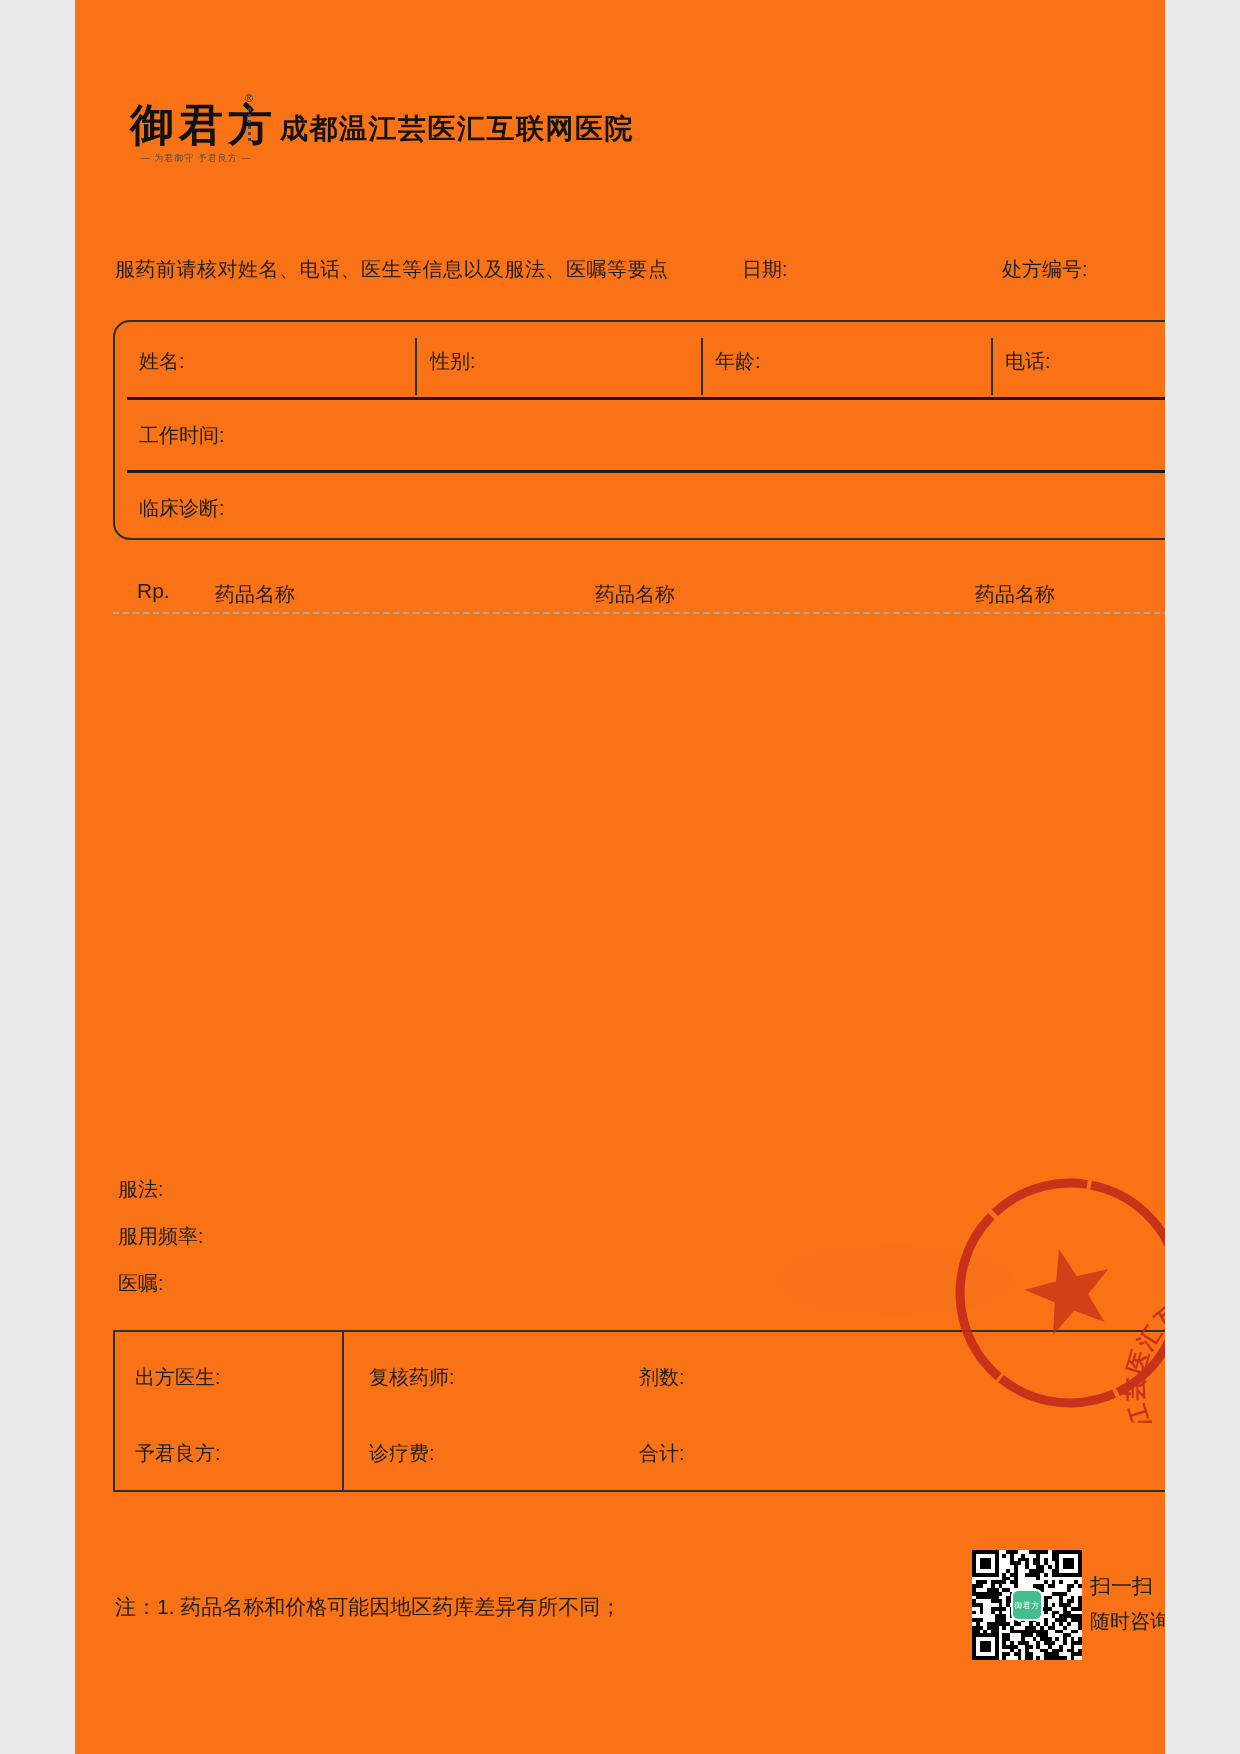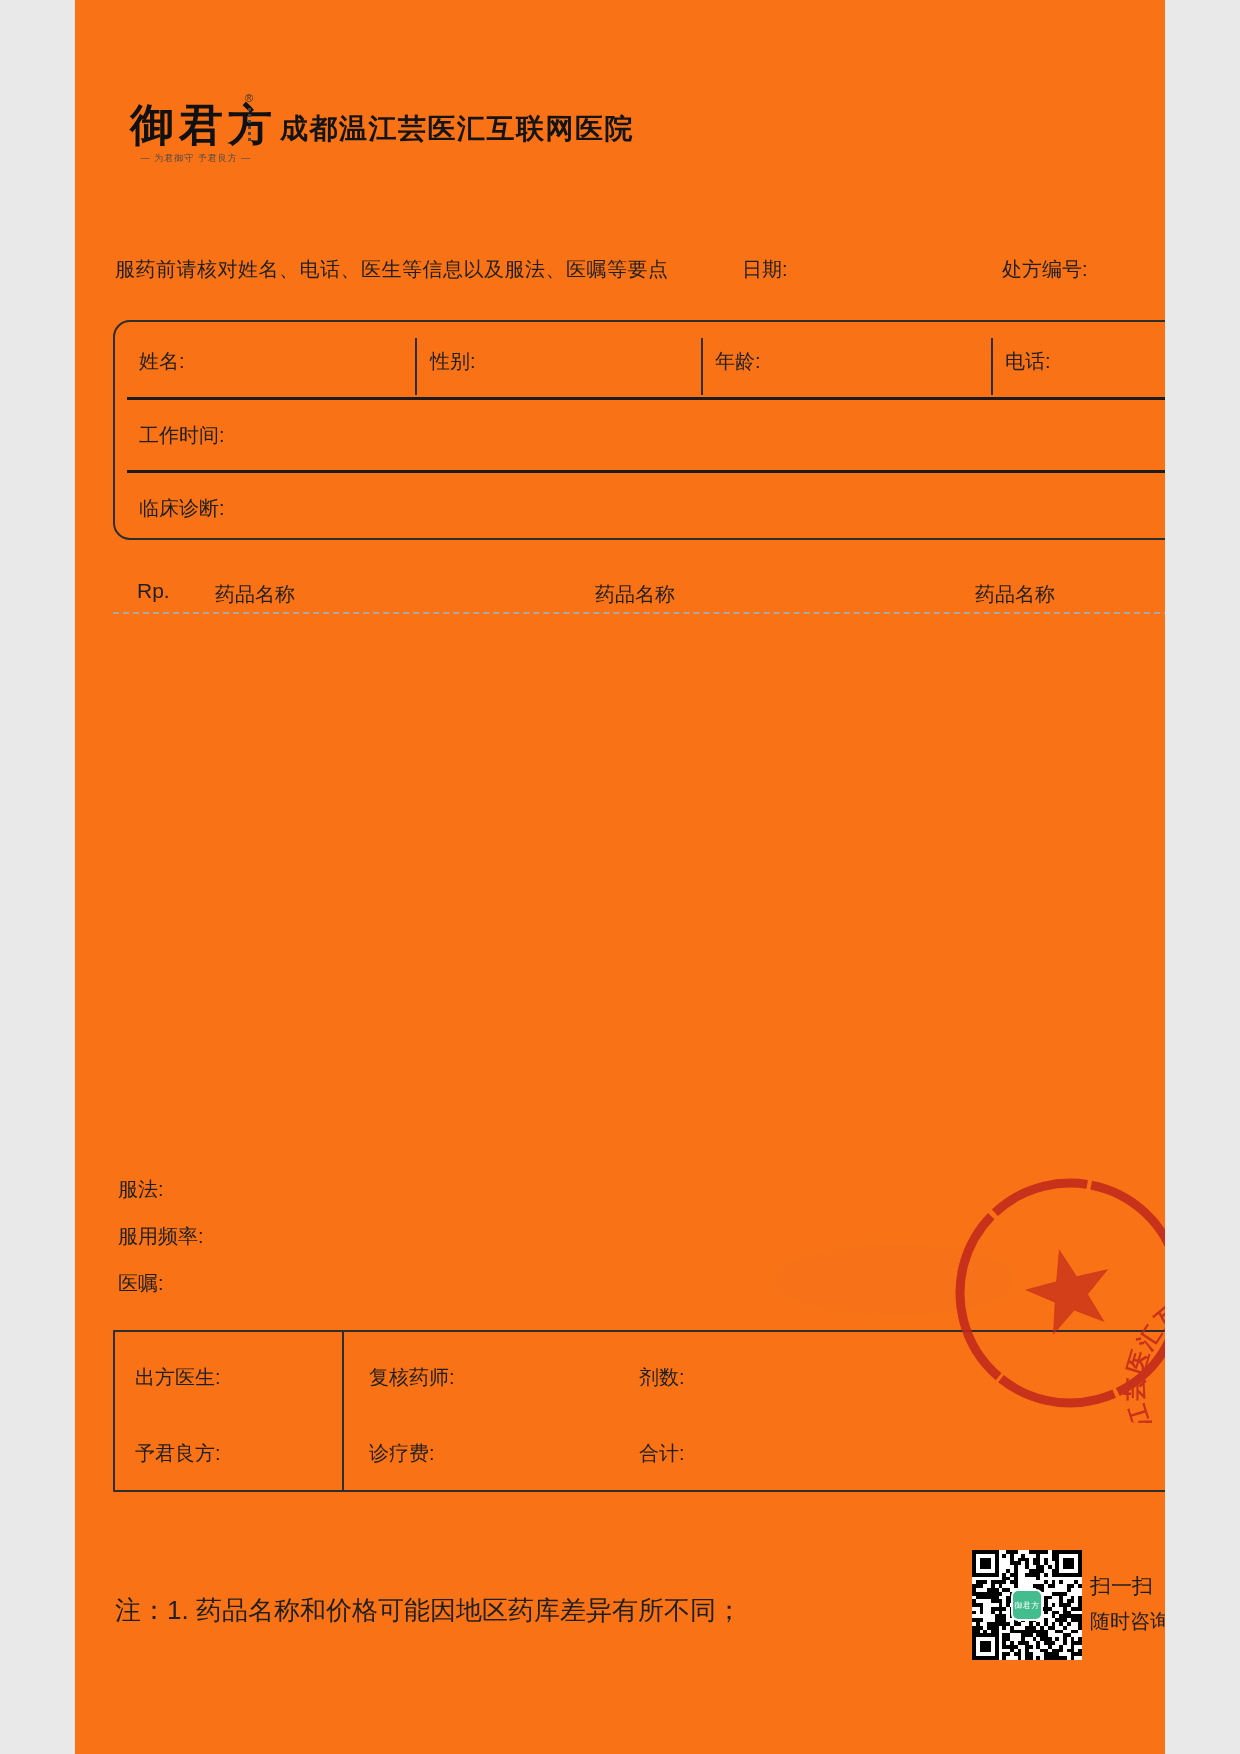--- a/index.html
+++ b/index.html
@@ -49,21 +49,21 @@
           border:2px solid var(--line); border-radius:1px; }
   .sbox .vdiv { position:absolute; left:227px; top:0; bottom:0; width:2px; background:var(--line); }
 
   
   .stamp { left:865px; top:1163px; width:260px; height:260px; opacity:0.88; }
   .smudge { left:700px; top:1245px; width:240px; height:70px; border-radius:50%;
             background:rgba(205,70,55,0.05); filter:blur(6px); }
 
   
   .work-time { left:40px; top:1552px; font-size:21px; }
-  .note1 { left:40px; top:1593px; font-size:26px; }
+  .note1 { left:40px; top:1593px; font-size:21px; }
   .note2 { left:40px; top:1631px; font-size:21px; }
   .qr { left:897px; top:1550px; width:110px; height:110px; }
   .qr-logo { left:936px; top:1589px; width:32px; height:32px; background:var(--qrgreen);
              border:2px solid #fff; border-radius:7px; display:flex; align-items:center;
              justify-content:center; color:#fff; font-size:8px; letter-spacing:0.5px; }
   .scan-title { left:1015px; top:1572px; font-size:21px; }
   .scan-sub { left:1015px; top:1608px; font-size:20px; }
 </style>
 </head>
 <body>

